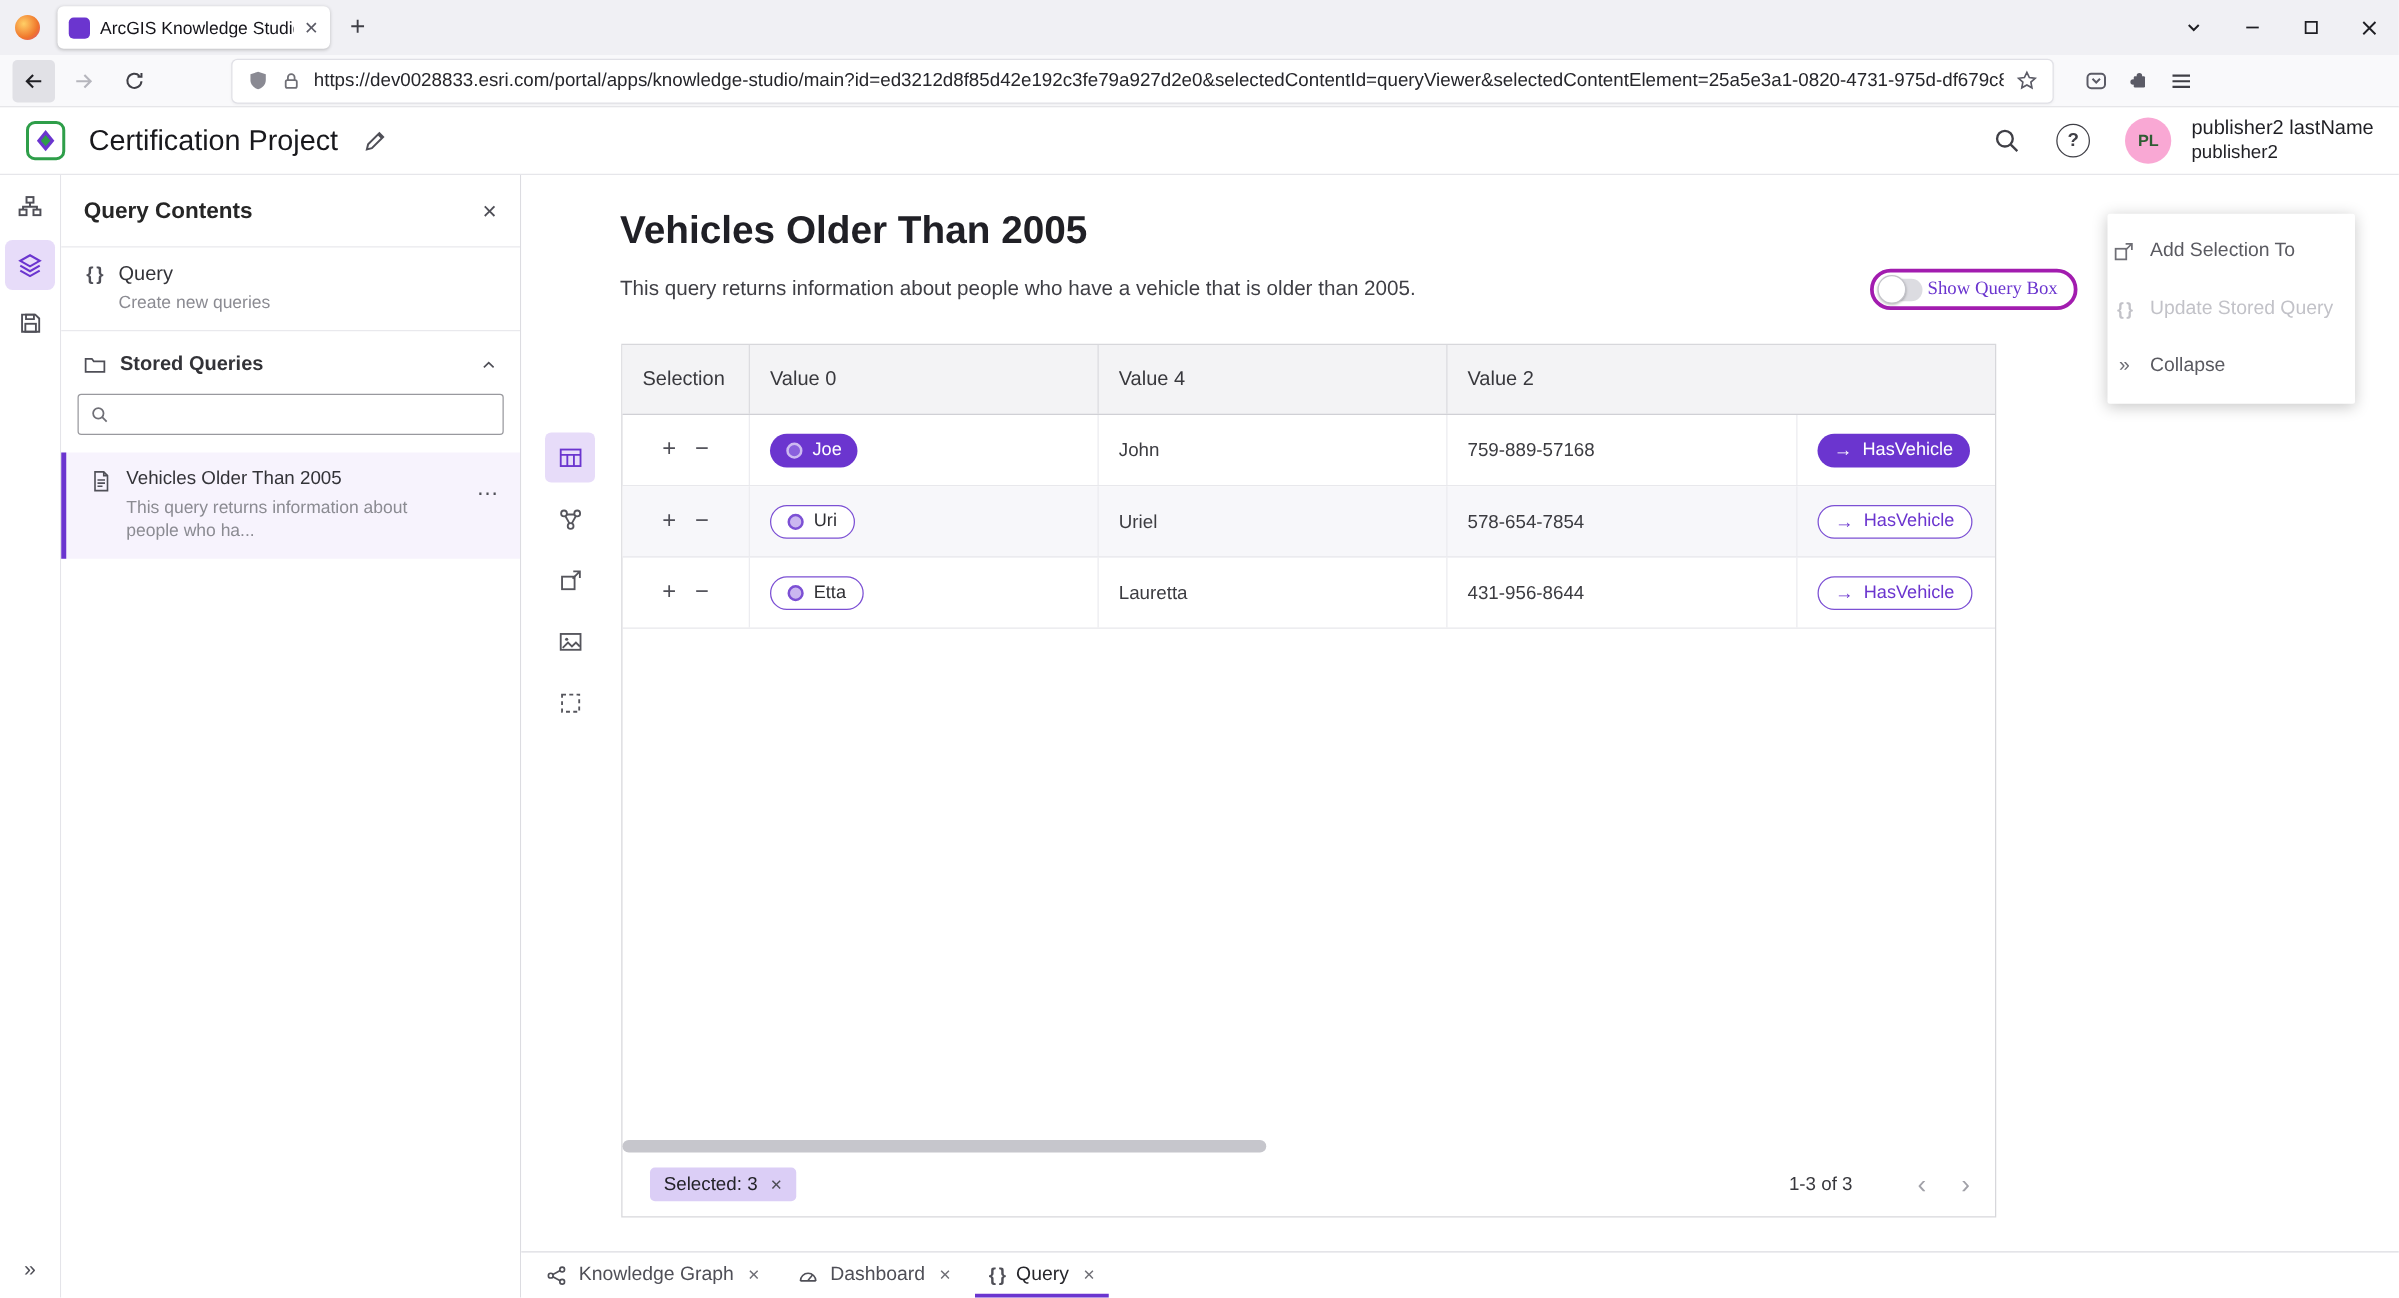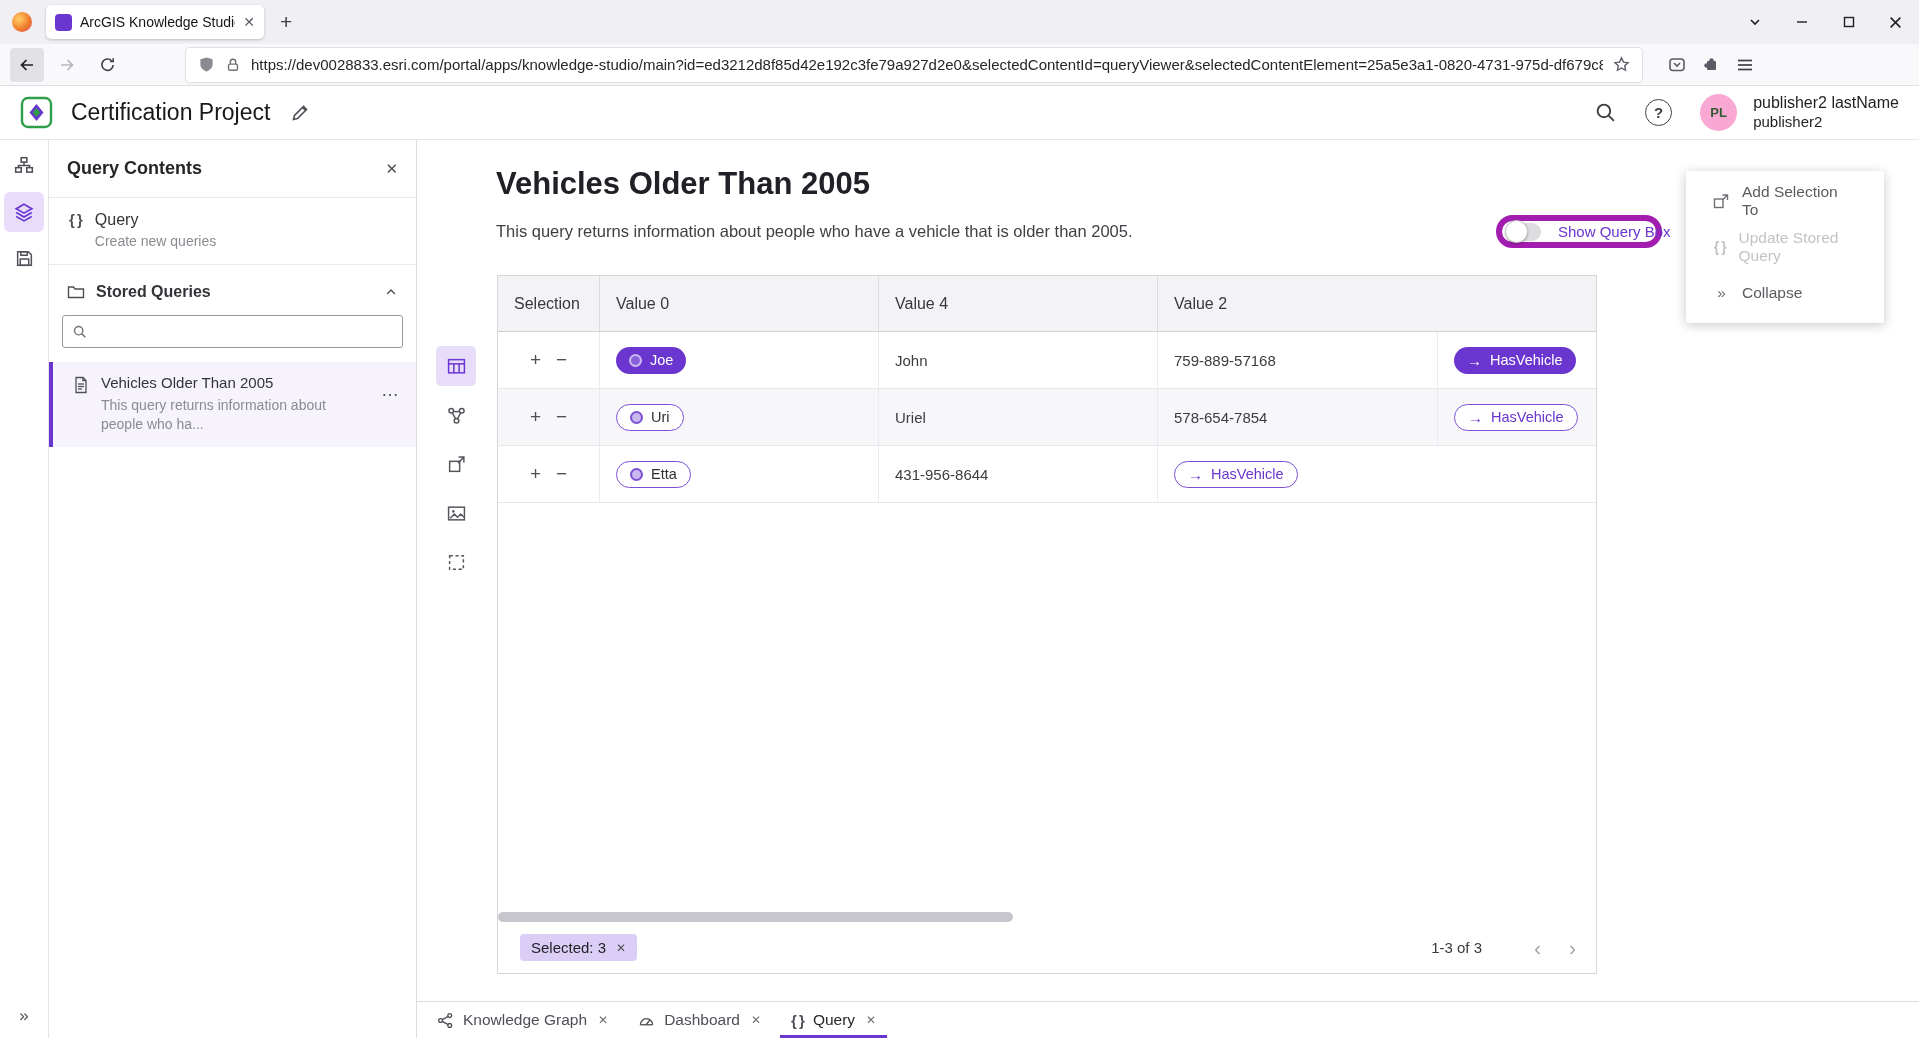--- a/index.html
+++ b/index.html
@@ -60,21 +60,21 @@
 .search-box input { border:none; outline:none; flex:1; font-size:14px; font-family:"Liberation Sans",sans-serif; background:transparent; }
 .stored-item { position:relative; display:flex; gap:11px; padding:12px 40px 13px 19px; background:#f7f3fd; border-left:4px solid #6b35cf; }
 .si-title { font-size:15px; color:#333338; margin-bottom:5px; }
 .si-desc { font-size:14px; color:#8b8b92; line-height:1.35; max-width:236px; }
 .si-ellipsis { position:absolute; right:16px; top:18px; font-size:18px; letter-spacing:1px; color:#4f4f57; }
 
 
 .app-main { position:absolute; left:417px; top:140px; right:0; bottom:0; background:#fff; }
 .main-title { position:absolute; left:79px; top:26px; font-size:31px; font-weight:600; color:#202026; }
 .main-desc { position:absolute; left:79px; top:82px; font-size:16.5px; color:#3f3f45; }
-.toggle-pill { position:absolute; left:1079px; top:75px; width:166px; height:33px; border:6px solid #a21caf; border-radius:17px; display:flex; align-items:center; gap:17px; padding:0 8px 0 5px; }
+.toggle-pill { position:absolute; left:1079px; top:75px; width:166px; height:33px; border:3px solid #a21caf; border-radius:17px; display:flex; align-items:center; gap:4px; padding:0 8px 0 5px;font-family:Liberation Serif, serif; }
 .switch { width:34px; height:18px; background:#dcdce1; border-radius:9px; position:relative; flex:none; }
 .knob { position:absolute; left:-2px; top:-3px; width:23px; height:23px; background:#fff; border:1px solid #c3c3c9; border-radius:50%; box-shadow:0 1px 2px rgba(0,0,0,.25); }
 .toggle-label { color:#6b35cf; font-size:15px; white-space:nowrap; }
 
 .vtoolbar { position:absolute; left:19px; top:206px; width:40px; }
 .vt-btn { width:40px; height:40px; margin-bottom:9px; display:flex; align-items:center; justify-content:center; border-radius:5px; color:#55555c; }
 .vt-btn.selected { background:#e7dcf9; color:#6b35cf; }
 
 .table-wrap { position:absolute; left:80px; top:135px; width:1100px; height:699px; border:1px solid #d7d7db; display:flex; flex-direction:column; }
 .t-head { display:grid; grid-template-columns:102px 279px 279px 280px 1fr; height:56px; background:#f3f3f5; border-bottom:1px solid #d0d0d5; flex:none; }
@@ -99,21 +99,21 @@
 .h-scroll { height:10px; position:relative; flex:none; }
 .h-thumb { position:absolute; left:0; top:0; height:10px; width:515px; background:#c6c6cc; border-radius:5px; }
 .t-footer { height:51px; display:flex; align-items:center; padding:0 14px 0 22px; flex:none; }
 .chip { background:#dbcef6; border-radius:4px; height:27px; display:inline-flex; align-items:center; gap:10px; padding:0 11px; font-size:15px; color:#222227; }
 .chip .x { font-size:12px; color:#4f4f57; }
 .range { margin-left:auto; font-size:15px; color:#38383d; margin-right:52px; }
 .pg { display:flex; gap:28px; color:#a1a1a8; font-size:21px; line-height:1; margin-right:6px; }
 
 
 .ctx { position:absolute; left:1686px; top:171px; width:198px; background:#fff; box-shadow:0 2px 12px rgba(0,0,0,.22); border-radius:2px; padding:7px 0; }
-.ctx-item { height:46px; display:flex; align-items:center; gap:11px; padding:0 26px; font-size:15.5px; color:#5a5a61; }
+.ctx-item { height:46px; display:flex; align-items:center; gap:11px; padding:0 4px; font-size:15.5px; color:#5a5a61; }
 .ctx-item .ci { color:#6f6f76; width:19px; text-align:center; }
 .ctx-item.disabled, .ctx-item.disabled .ci { color:#c2c2c8; }
 .ci-glyph { font-size:14px; font-weight:bold; letter-spacing:-1px; }
 
 
 .bottom-bar { position:absolute; left:417px; right:0; top:1001px; height:37px; background:#fff; border-top:1px solid #dcdce1; display:flex; align-items:stretch; padding-left:5px; }
 .b-tab { display:flex; align-items:center; gap:9px; padding:0 15px; font-size:15.5px; color:#4f4f57; position:relative; }
 .b-tab.active { color:#26262b; }
 .b-tab.active::after { content:""; position:absolute; left:4px; right:4px; bottom:0; height:3px; background:#6b35cf; }
 .b-close { font-size:12px; color:#6f6f76; margin-left:2px; }
@@ -425,20 +425,21 @@
       <div class="t-cell sel-cell">
         <span>+</span>
         <span>−</span>
       </div>
       <div class="t-cell">
           <span class="pill entity outline">
             <span class="dot"></span>
             <span>Etta</span>
           </span>
         </div>
+      <div class="t-cell">Lauretta</div>
       <div class="t-cell">431-956-8644</div>
       <div class="t-cell">
           <span class="pill rel outline">
             <span class="arr">→</span>
             <span>HasVehicle</span>
           </span>
         </div>
     </div>
 
     <div class="t-body-empty"></div>

